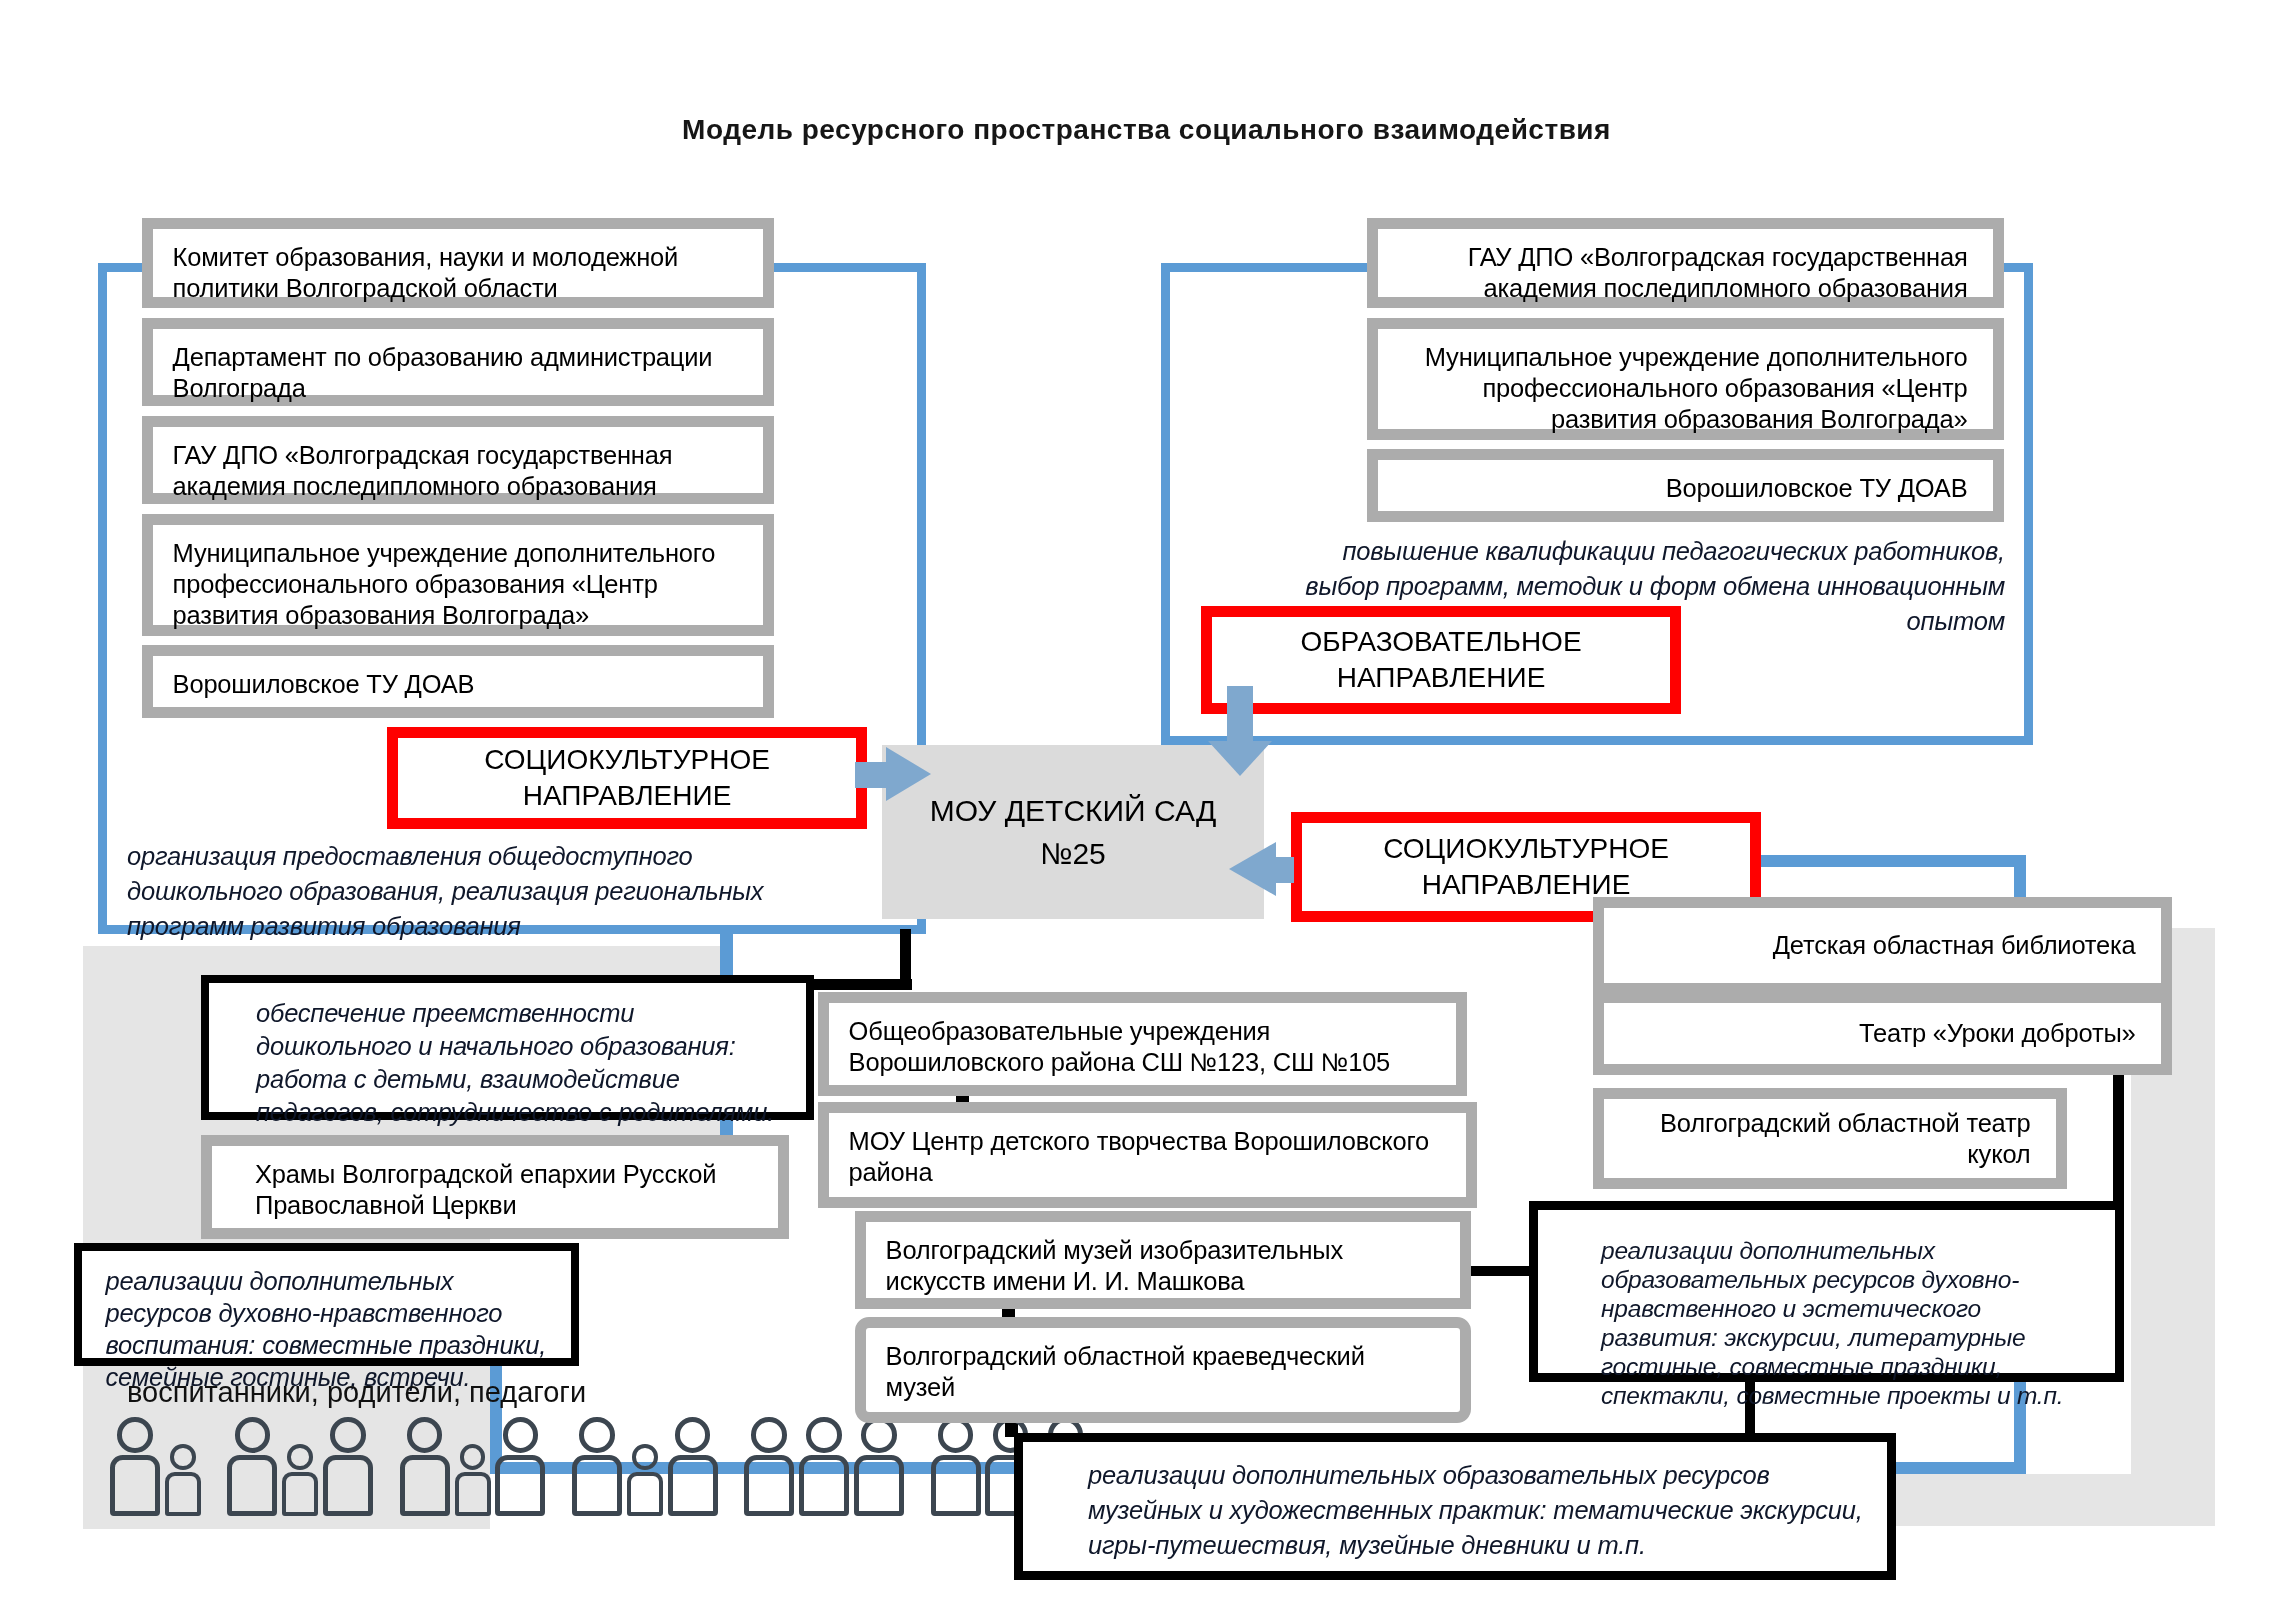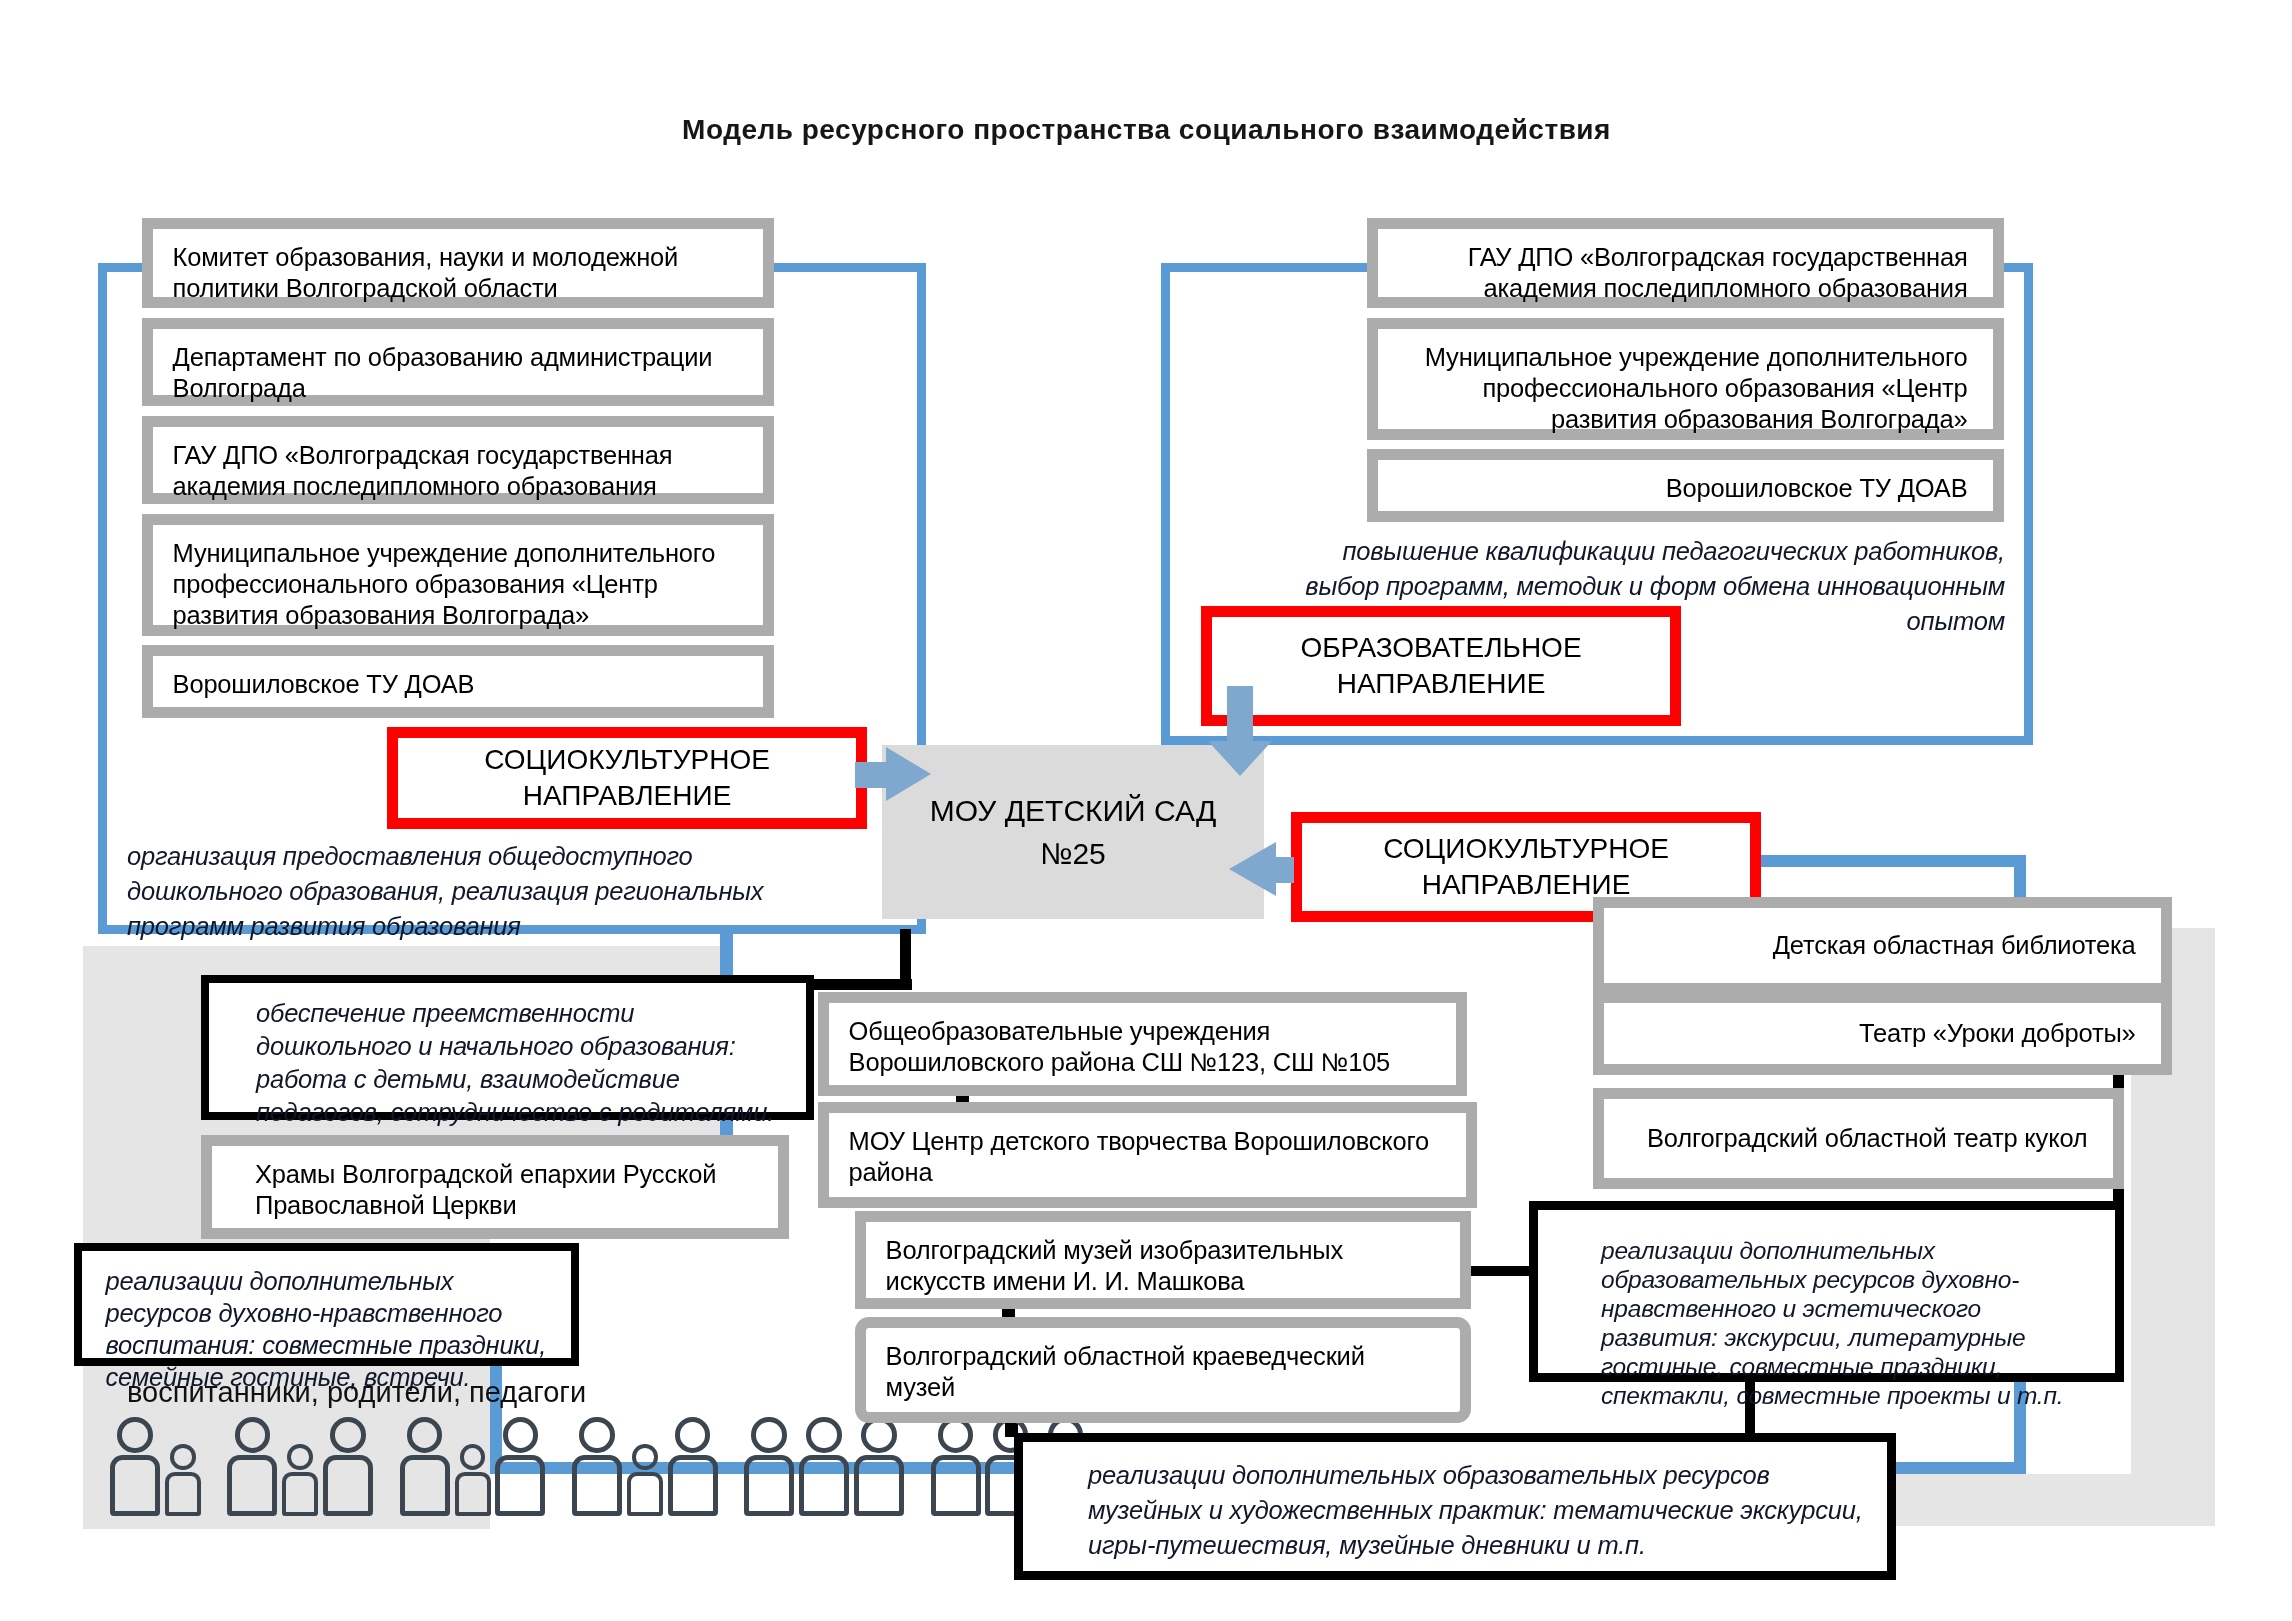--- a/index.html
+++ b/index.html
@@ -96,21 +96,21 @@
   <div id="mou-box" class="abs z2" style="left:882px;top:745px;width:382px;height:174px;">
     <div>МОУ ДЕТСКИЙ САД</div>
     <div>№25</div>
   </div>
 
   <div class="abs gbox r z2" style="left:1367px;top:218px;width:637px;height:90px;"><span>ГАУ ДПО «Волгоградская государственная академия последипломного образования</span></div>
   <div class="abs gbox r z2" style="left:1367px;top:318px;width:637px;height:122px;"><span>Муниципальное учреждение дополнительного профессионального образования «Центр развития образования Волгограда»</span></div>
   <div class="abs gbox r z2" style="left:1367px;top:449px;width:637px;height:73px;"><span>Ворошиловское ТУ ДОАВ</span></div>
 
   <div class="abs note z2" style="left:1304px;top:534px;width:701px;text-align:right;">повышение квалификации педагогических работников, выбор программ, методик и форм обмена инновационным опытом</div>
-  <div class="abs redbox z2" style="left:1201px;top:606px;width:480px;height:120px;">
+  <div class="abs redbox z2" style="left:1201px;top:606px;width:480px;height:108px;">
       <span style="width:323px;">ОБРАЗОВАТЕЛЬНОЕ НАПРАВЛЕНИЕ</span>
     </div>
 
   <div class="abs stem z3" style="left:1227px;top:686px;width:25.5px;height:57px;"></div>
   <div class="abs ah-down z3" style="left:1208px;top:741px;"></div>
 
   <div class="abs redbox z2" style="left:1291px;top:812px;width:470px;height:110px;">
       <span style="width:323px;">СОЦИОКУЛЬТУРНОЕ НАПРАВЛЕНИЕ</span>
     </div>
   <div class="abs stem z3" style="left:1276px;top:857px;width:17.6px;height:25.5px;"></div>
@@ -208,19 +208,19 @@
   <div class="abs gbox z2" style="left:818px;top:1102px;width:659px;height:106px;"><span>МОУ Центр детского творчества Ворошиловского района</span></div>
   <div class="abs gbox z2" style="left:855px;top:1317px;width:616px;height:106px;border-radius:14px;"><span>Волгоградский областной краеведческий музей</span></div>
   <div class="abs blackbox note z2" style="left:1014px;top:1433px;width:882px;height:147px;padding:15.7px 23.5px 0 65px;border-width:9.8px;">реализации дополнительных образовательных ресурсов музейных и художественных практик: тематические экскурсии, игры-путешествия, музейные дневники и т.п.</div>
 
   <div class="abs gbox r z2" style="left:1593px;top:897px;width:579px;height:97px;display:flex;align-items:center;justify-content:flex-end;">
       <span>Детская областная библиотека</span>
     </div>
   <div class="abs gbox r z2" style="left:1593px;top:992px;width:579px;height:83px;display:flex;align-items:center;justify-content:flex-end;">
       <span>Театр «Уроки доброты»</span>
     </div>
-  <div class="abs gbox r z2" style="left:1593px;top:1088px;width:531px;height:101px;display:flex;align-items:center;justify-content:flex-end;">
+  <div class="abs gbox r z2" style="left:1593px;top:1088px;width:474px;height:101px;display:flex;align-items:center;justify-content:flex-end;">
       <span>Волгоградский областной театр кукол</span>
     </div>
   <div class="abs blackbox note z2" style="left:1529px;top:1201px;width:595px;height:181px;padding:25.5px 15.7px 0 63px;border-width:9.8px;font-size:24.5px;line-height:29px;">реализации дополнительных образовательных ресурсов духовно-нравственного и эстетического развития: экскурсии, литературные гостиные, совместные праздники, спектакли, совместные проекты и т.п.</div>
 
 </div>
 
 
 </body></html>

